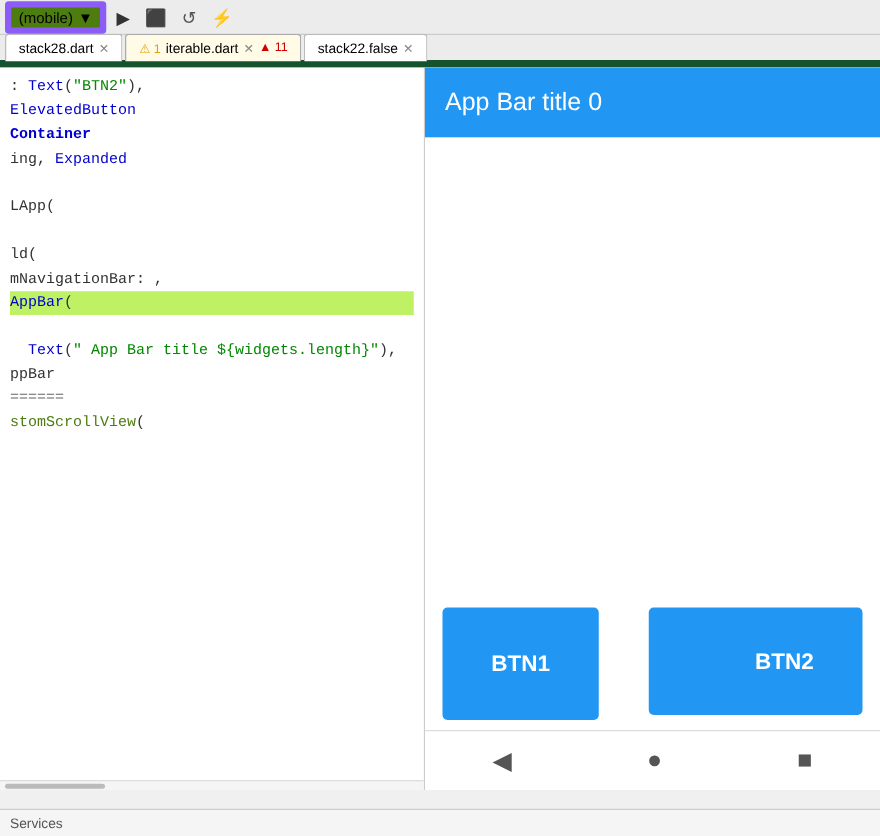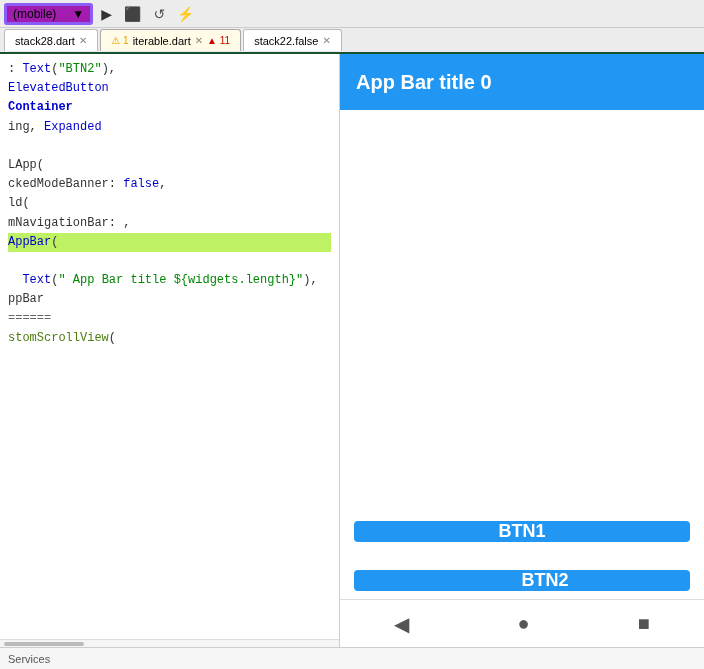--- a/index.html
+++ b/index.html
@@ -11,33 +11,33 @@
       align-items: center;
       background: #ececec;
       border-bottom: 1px solid #ccc;
       height: 28px;
       padding: 0 4px;
       gap: 4px;
     }
     .device-selector {
       display: flex;
       align-items: center;
-      background: #a21caf;
-      border: 3px solid #8b5cf6;
+      background: #4d7c0f;
+      border: 5px solid #8b5cf6;
       border-radius: 3px;
       padding: 1px 6px;
       font-size: 12px;
       cursor: pointer;
-      gap: 16px;
+      gap: 4px;
     }
     .tab-bar {
       display: flex;
       align-items: center;
       background: #ececec;
-      border-bottom: 2px solid #14532d;
+      border-bottom: 6px solid #14532d;
       height: 26px;
       padding: 0 4px;
       gap: 2px;
     }
     .tab {
       display: flex;
       align-items: center;
       background: #fff;
       border: 1px solid #bbb;
       border-bottom: none;
@@ -130,21 +130,21 @@
       gap: 4px;
     }
     .phone-app-bar {
       background: #2196f3;
       color: #fff;
       display: flex;
       align-items: center;
       padding: 0 16px;
       height: 56px;
       font-size: 20px;
-      font-weight: 700;
+      font-weight: 400;
     }
     .phone-body {
       flex: 1;
       background: #fff;
       display: flex;
       flex-direction: column;
       align-items: center;
       justify-content: flex-start;
       padding-top: 20px;
     }
@@ -184,20 +184,21 @@
     
     .services-bar {
       height: 22px;
       background: #f5f5f5;
       border-top: 1px solid #ccc;
       display: flex;
       align-items: center;
       padding: 0 8px;
       font-size: 11px;
       color: #555;
+      margin-top: 15px;
     }
   </style>
 </head>
 <body>
 
 <div class="ide-top-bar">
   <div class="device-selector">
     <span>(mobile)</span>
     <span>▼</span>
   </div>
@@ -227,21 +228,21 @@
 <div class="main-area" style="position: relative;">
 
   <div class="code-panel">
     <div class="code-editor">
       <span class="code-line">: <span style="color:#0000cc;">Text</span>(<span style="color:#008800;">"BTN2"</span>),</span><br>
       <span class="code-line"><span style="color:#0000cc;">ElevatedButton</span></span><br>
       <span class="code-line"><span style="color:#0000cc;font-weight:bold;">Container</span></span><br>
       <span class="code-line">ing, <span style="color:#0000cc;">Expanded</span></span><br>
       <br>
       <span class="code-line"><span style="color:#333;">LApp(</span></span><br>
-      <span class="code-line">ckedModeBanner: <span style="color:#0000cc;">false</span>,</span><br>
+      <br>
       <span class="code-line">ld(</span><br>
       <span class="code-line">mNavigationBar: ,</span><br>
       <span class="code-line highlight-line"><span style="color:#0000cc;">AppBar</span>(</span><br>
       <span class="code-line">  <span style="color:#0000cc;">Text</span>(<span style="color:#008800;">" App Bar title ${widgets.length}"</span>),</span><br>
       <span class="code-line">ppBar</span><br>
       <span class="code-line separator-line">======</span><br>
       <span class="code-line"><span style="color:#4d7c0f;">stomScrollView</span>(</span><br>
     </div>
     <div class="code-scrollbar-area">
       <div class="code-scrollbar-thumb"></div>
@@ -250,21 +251,21 @@
 
   <div class="phone-panel">
 
 
     <div class="phone-app-bar">
       <span>App Bar title 0</span>
     </div>
 
     <div class="phone-body" style="position: relative; flex:1;">
 
-      <div style="position:absolute; bottom:48px; left:0; right:0; display:flex; gap:28px; padding:8px 8px;flex-direction:column;">
+      <div style="position:absolute; bottom:48px; left:0; right:0; display:flex; gap:28px; padding:8px 8px;">
         <button class="phone-btn" style="height:90px;">BTN1</button>
         <button class="phone-btn" style="height:86px;padding-left:46px;">BTN2</button>
       </div>
 
       <div class="phone-bottom-nav" style="position:absolute; bottom:0; left:0; right:0;">
         <span class="nav-icon">◀</span>
         <span class="nav-icon">●</span>
         <span class="nav-icon">■</span>
       </div>
     </div>

